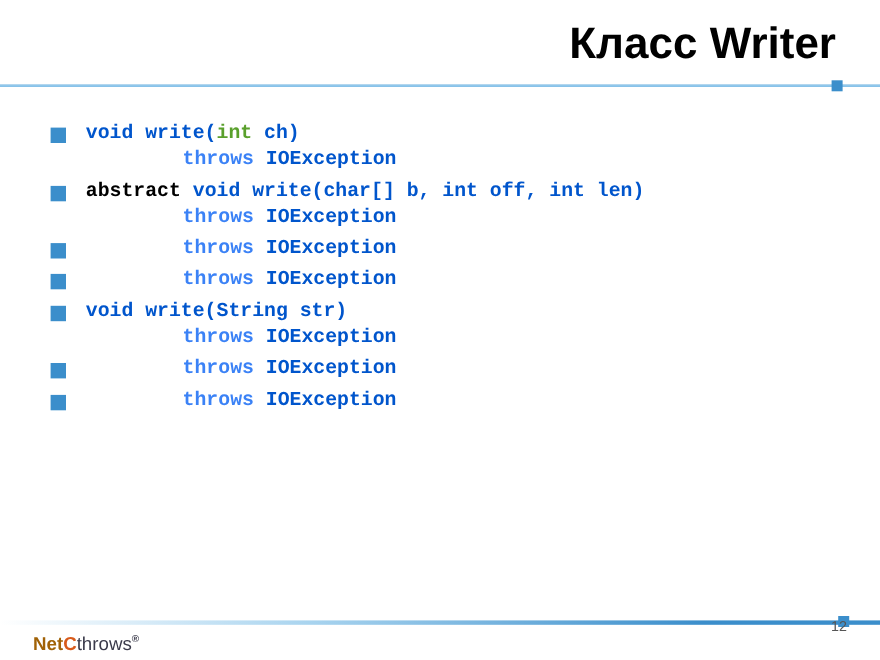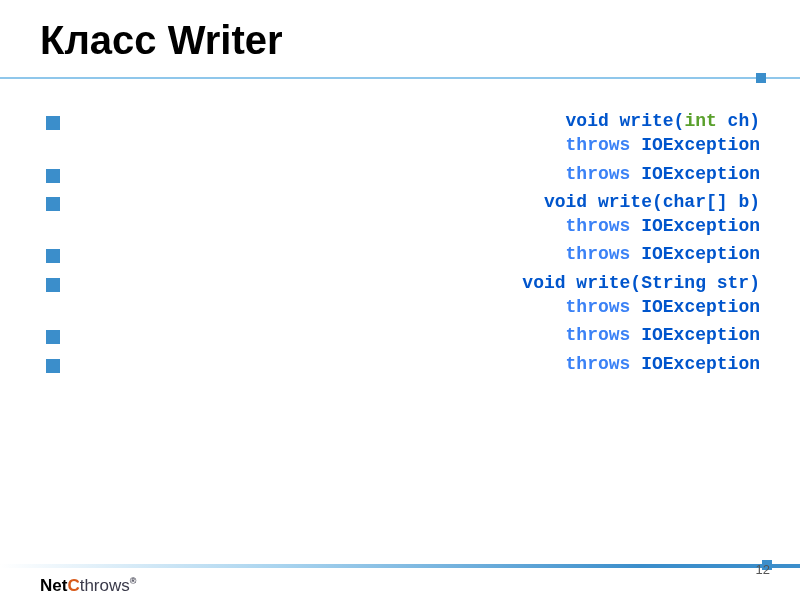--- a/index.html
+++ b/index.html
@@ -15,20 +15,21 @@
   width: 100%;
   height: 100%;
   padding: 18px 40px 0 40px;
   position: relative;
 }
 .title {
   font-size: 40px;
   font-weight: bold;
   color: #000;
   margin-bottom: 10px;
+  text-align: right;
 }
 .title-rule {
   position: relative;
   height: 12px;
   margin-bottom: 24px;
 }
 .title-rule .line {
   position: absolute;
   left: -40px;
   right: -40px;
@@ -48,21 +49,20 @@
 .content {
   padding-left: 6px;
 }
 ul.methods {
   list-style: none;
 }
 ul.methods > li {
   position: relative;
   padding-left: 32px;
   margin-bottom: 4px;
-  text-align: right;
 }
 ul.methods > li::before {
   content: "";
   position: absolute;
   left: 0;
   top: 7px;
   width: 14px;
   height: 14px;
   background: #3b8ecb;
 }
@@ -113,21 +113,21 @@
 }
 .logo {
   position: absolute;
   left: 30px;
   bottom: 0;
   font-family: Arial, sans-serif;
   font-size: 17px;
   font-weight: bold;
   color: #3a3a4a;
 }
-.logo .net { color: #000000; margin-left: 10px; }
+.logo .net { color: #a16207; }
 .logo .c { color: #d85a1a; }
 .logo .racker { color: #3a3a4a; font-weight: normal; }
 .logo .reg { font-size: 9px; vertical-align: top; }
 .pagenum {
   position: absolute;
   right: 30px;
   bottom: 19px;
   font-family: Arial, sans-serif;
   font-size: 13px;
   color: #555;
@@ -143,24 +143,24 @@
     <div class="dot"></div>
   </div>
 
   <div class="content">
     <ul class="methods" id="methods">
         <li>
           <div class="sig"><span class="method">void write(</span><span class="type-int">int</span><span class="method"> ch</span><span class="method">)</span></div>
           <div class="sig throws-line"><span class="kw-throws">throws</span> <span class="exc">IOException</span></div>
         </li>
         <li>
+          <div class="sig"><span class="kw-abstract">abstract</span> <span class="method">void write(</span><span class="method">char[]</span><span class="method"> b</span><span class="method">, </span><span class="method">int</span><span class="method"> off</span><span class="method">, </span><span class="method">int</span><span class="method"> len</span><span class="method">)</span></div>
           <div class="sig throws-line"><span class="kw-throws">throws</span> <span class="exc">IOException</span></div>
         </li>
         <li>
-          <div class="sig"><span class="method">void write(</span><span class="method">char[]</span><span class="method"> b</span><span class="method">)</span></div>
           <div class="sig throws-line"><span class="kw-throws">throws</span> <span class="exc">IOException</span></div>
         </li>
         <li>
           <div class="sig throws-line"><span class="kw-throws">throws</span> <span class="exc">IOException</span></div>
         </li>
         <li>
           <div class="sig"><span class="method">void write(</span><span class="method">String</span><span class="method"> str</span><span class="method">)</span></div>
           <div class="sig throws-line"><span class="kw-throws">throws</span> <span class="exc">IOException</span></div>
         </li>
         <li>

